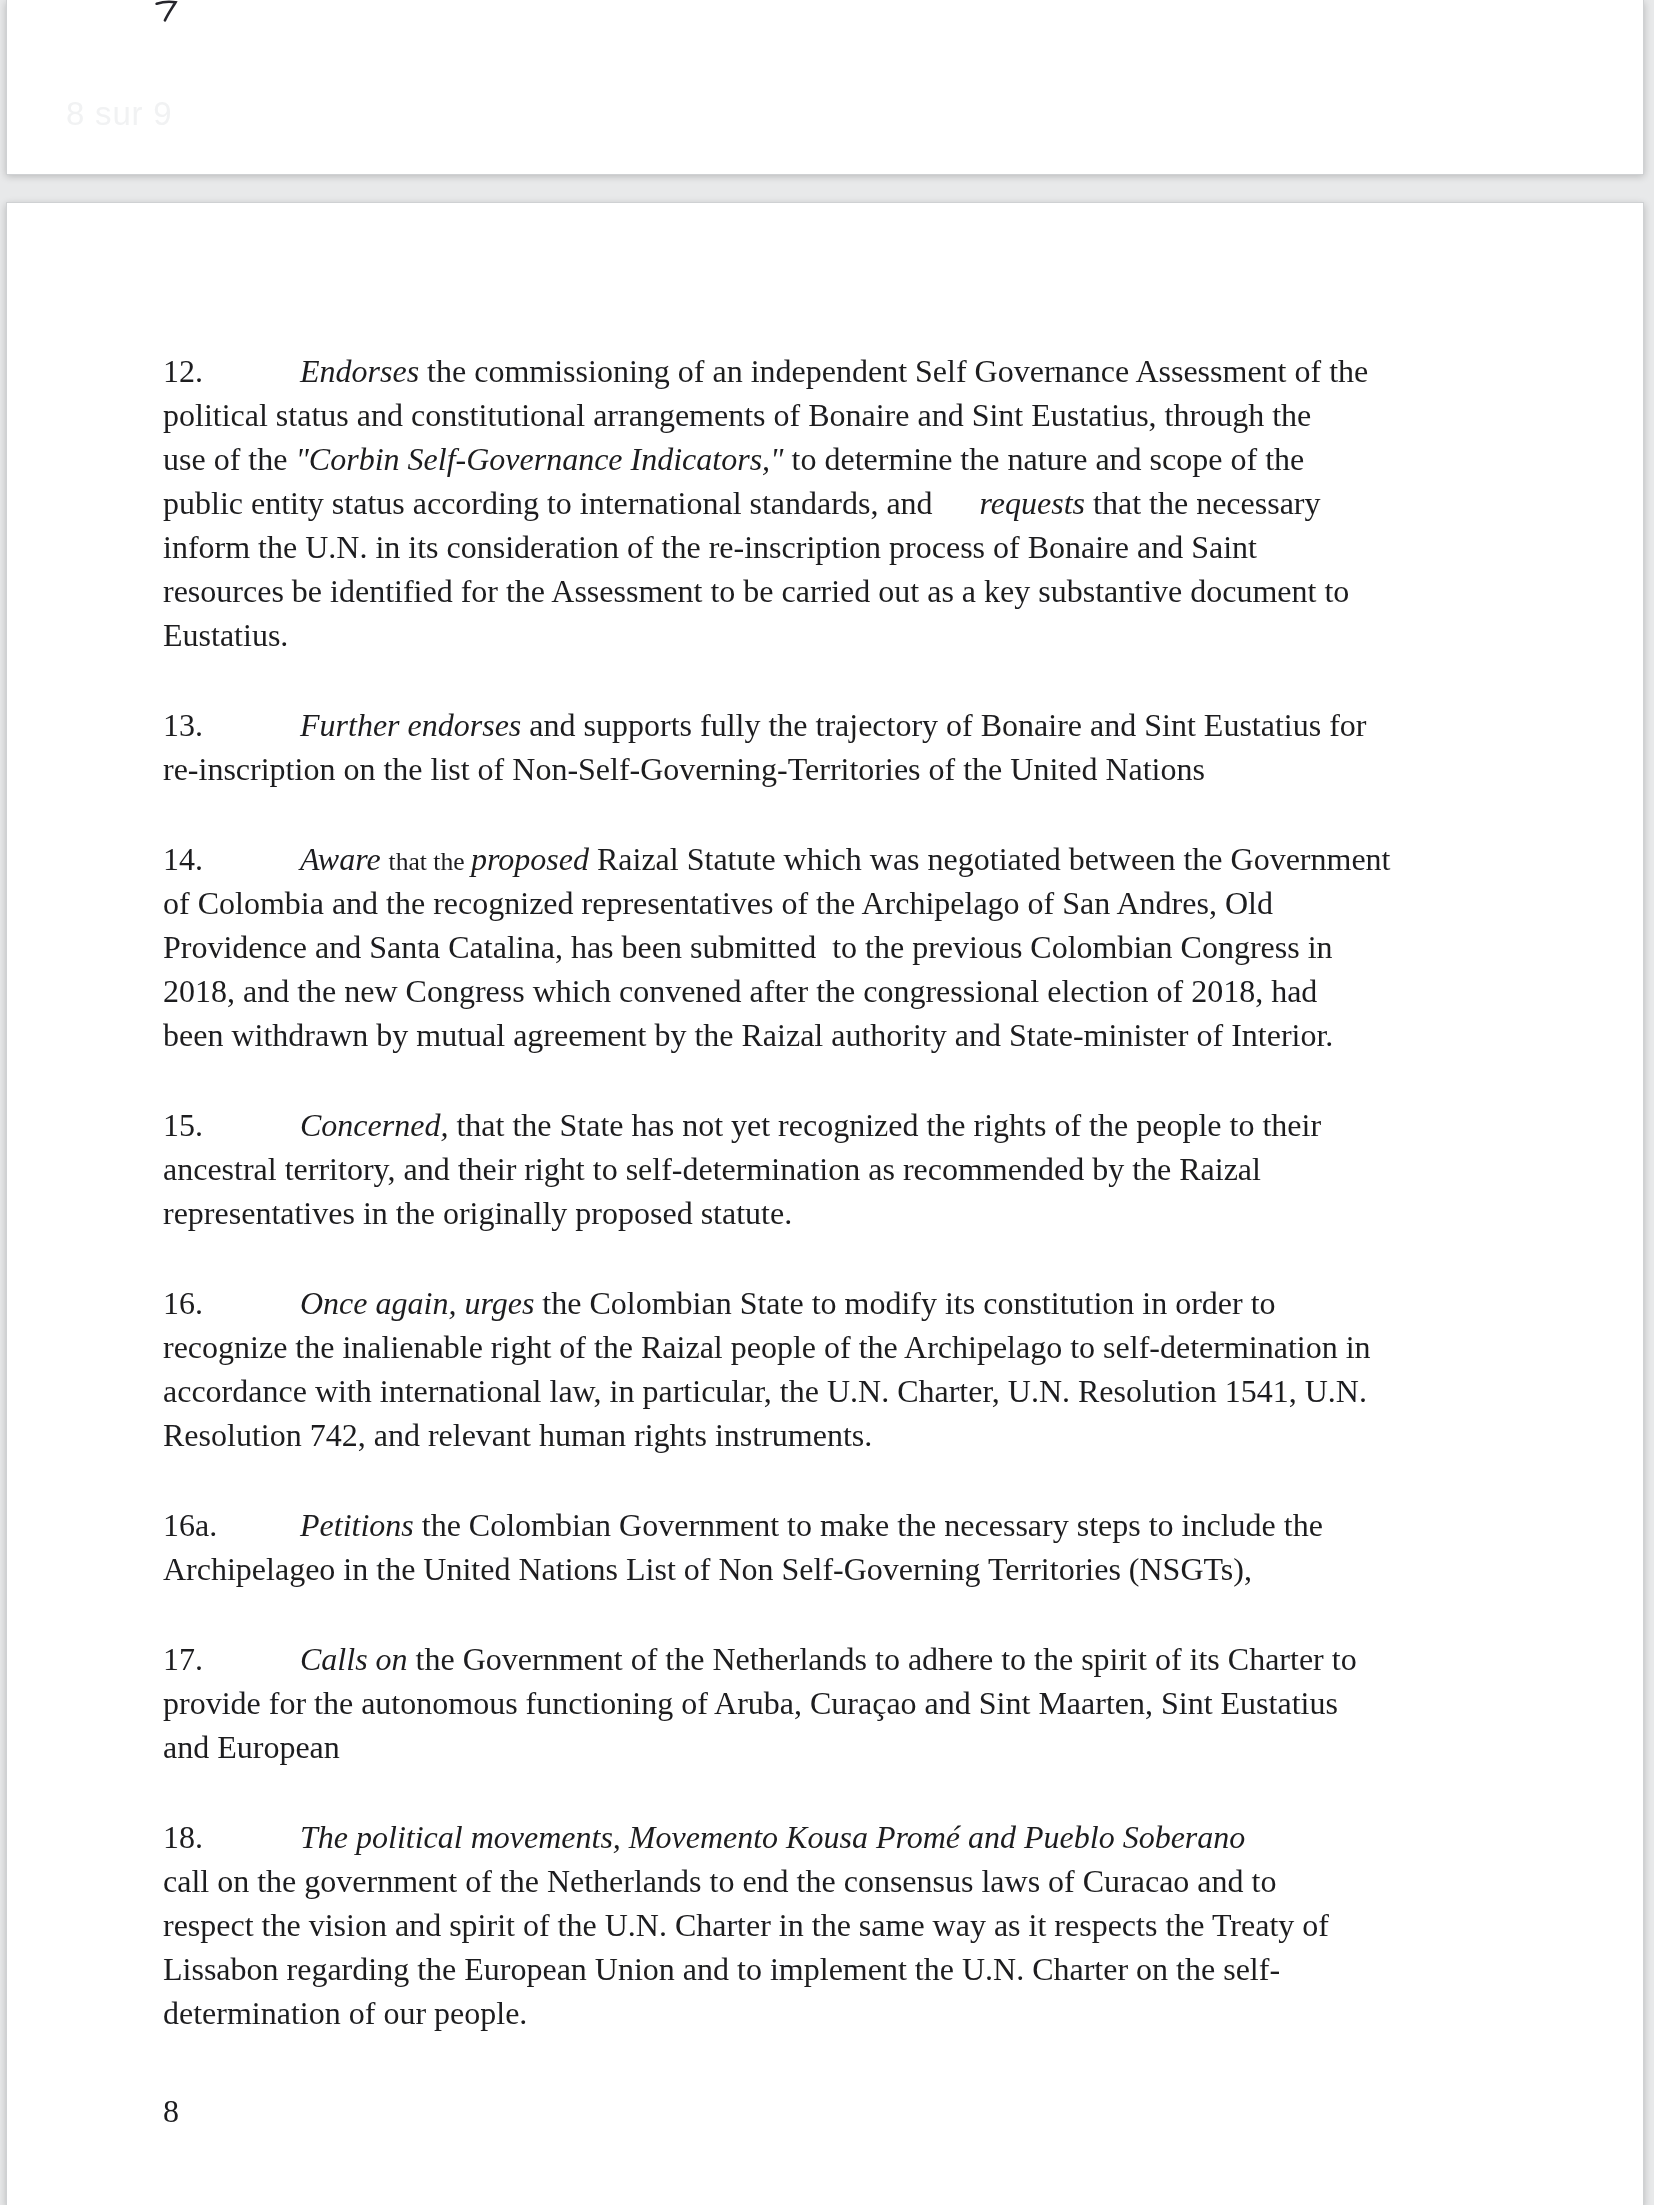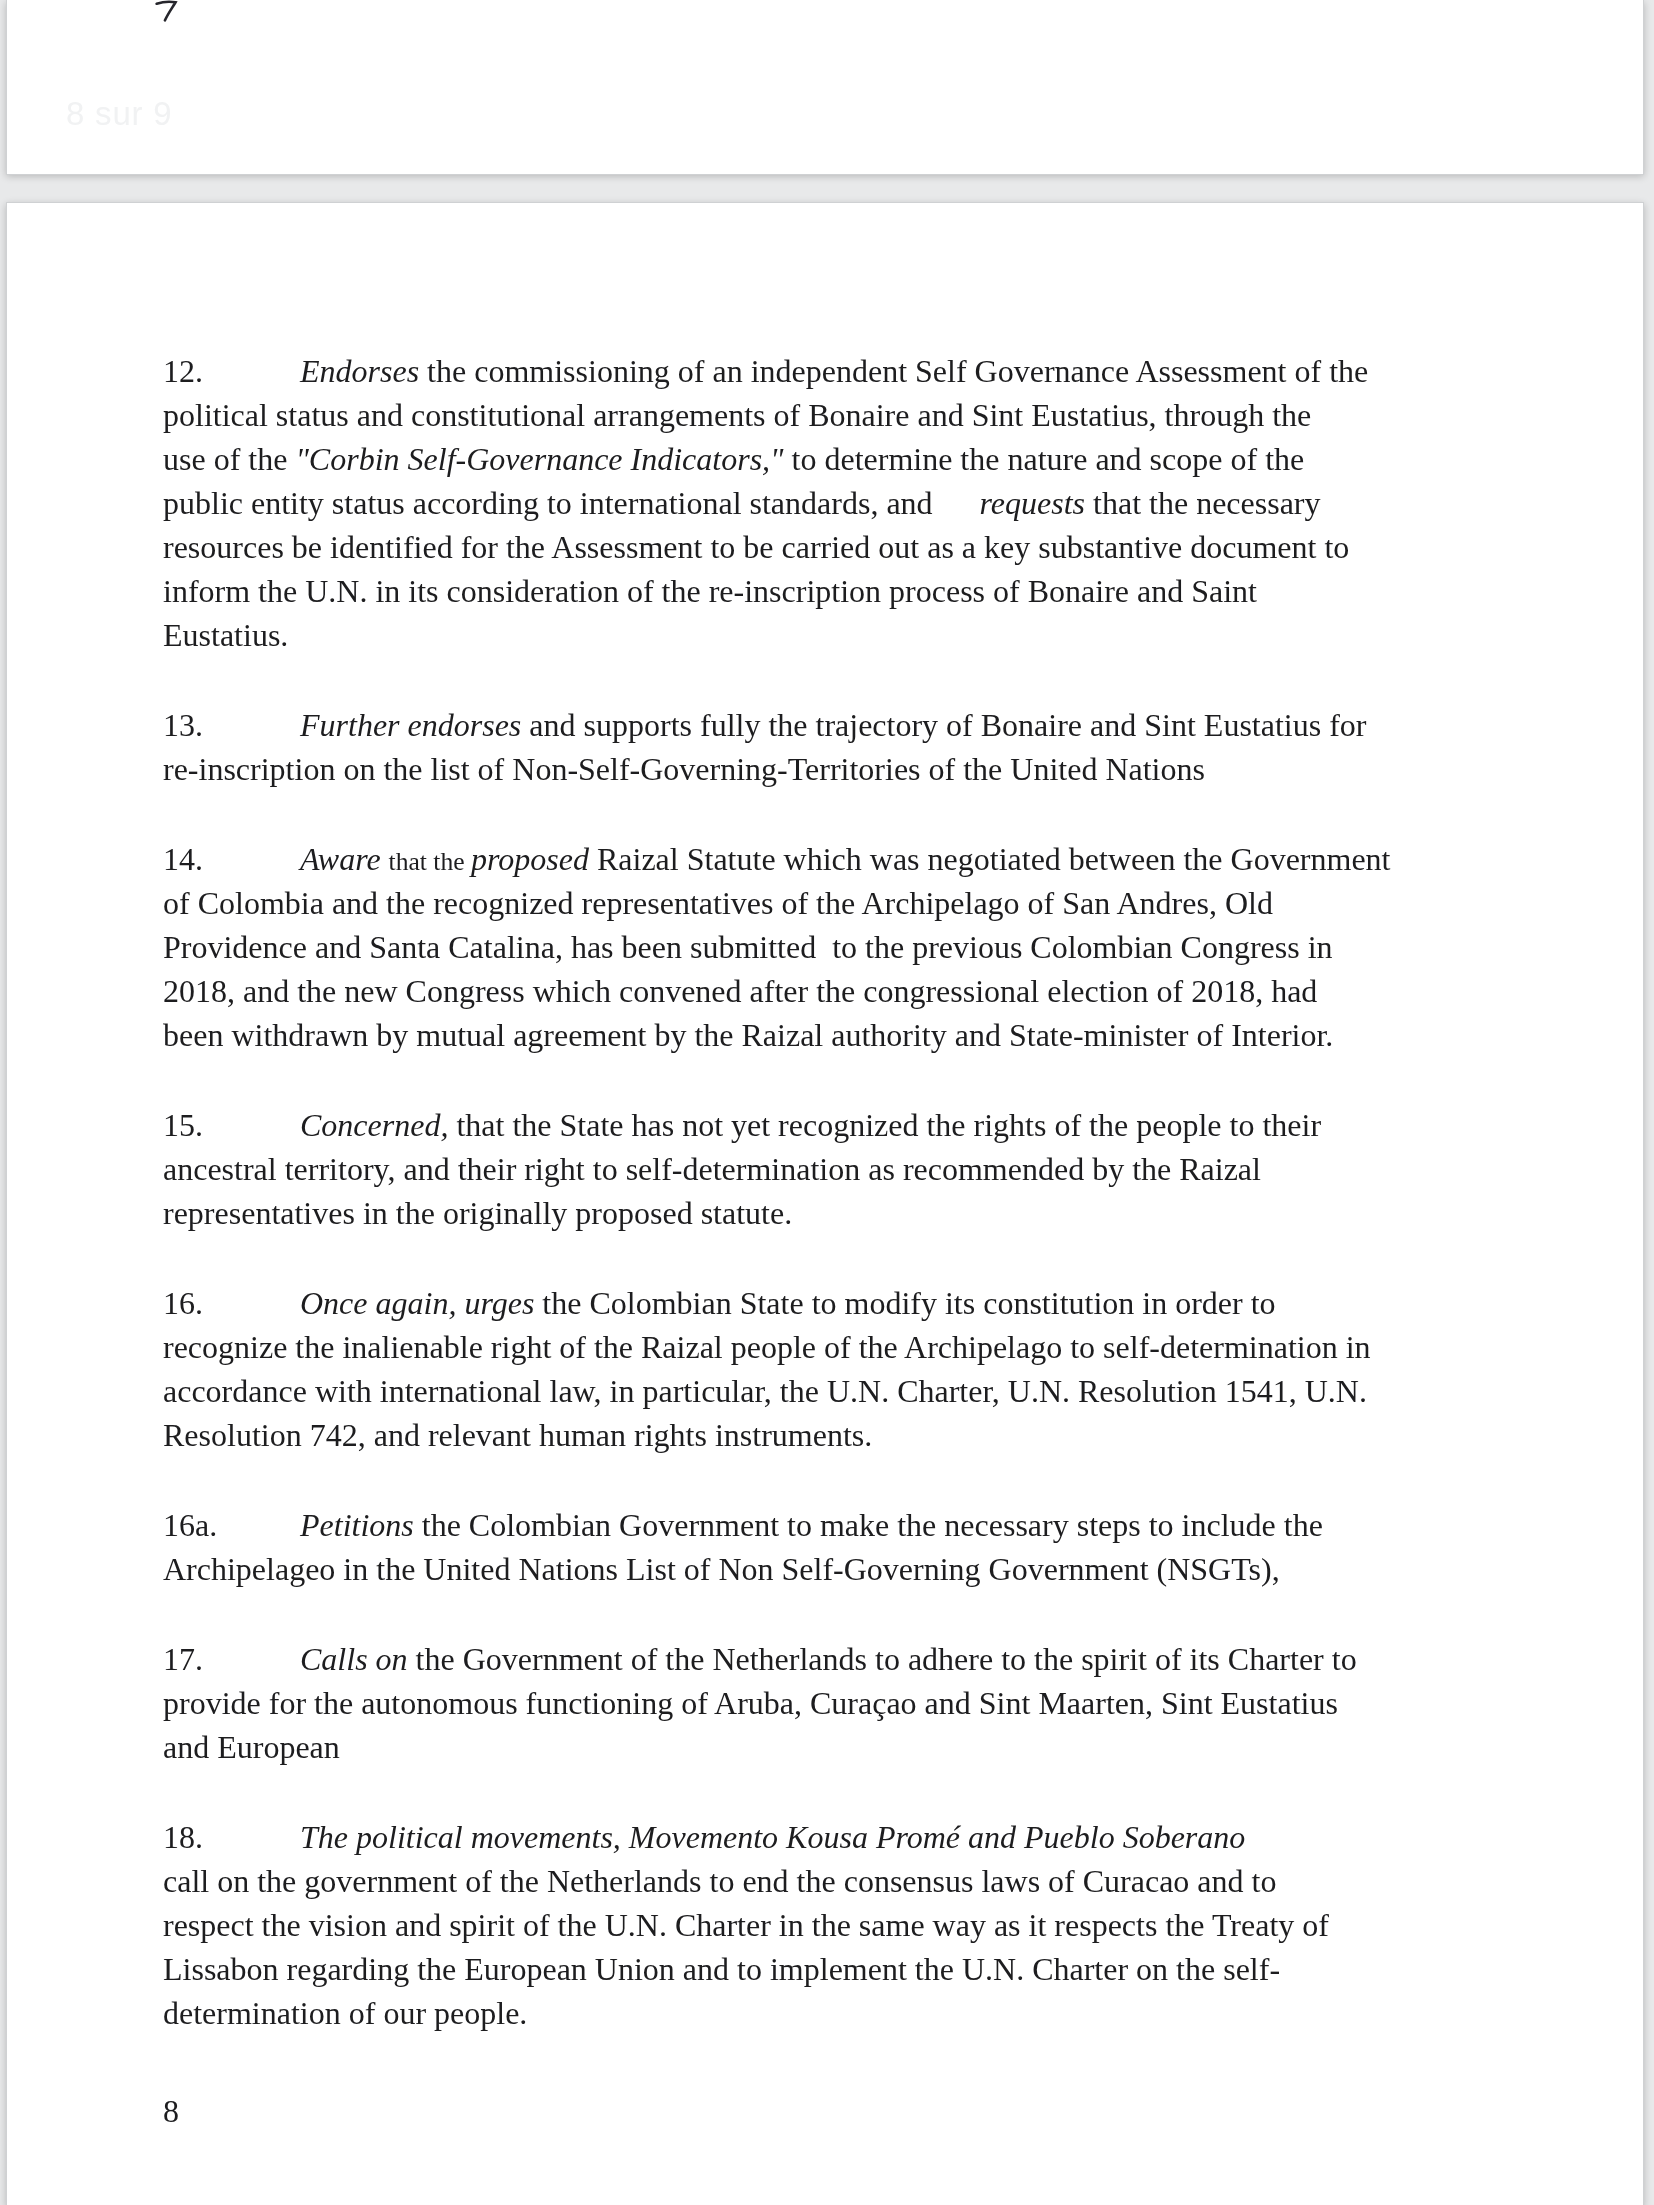--- a/index.html
+++ b/index.html
@@ -89,22 +89,22 @@
   <div class="page-indicator">8 sur 9</div>
 </div>
 
 <div class="page page-current">
   <div class="doc-body" id="doc-body">
       <div class="para">
         <div class="line"><span class="pnum">12.</span><span class="seg-bi">Endorses</span><span> the commissioning of an independent Self Governance Assessment of the</span></div>
         <div class="line"><span>political status and constitutional arrangements of Bonaire and Sint Eustatius, through the</span></div>
         <div class="line"><span>use of the </span><span class="seg-i">"Corbin Self-Governance Indicators,"</span><span> to determine the nature and scope of the</span></div>
         <div class="line"><span>public entity status according to international standards, and </span><span class="seg-bi">requests</span><span> that the necessary</span></div>
+        <div class="line"><span>inform the U.N. in its consideration of the re-inscription process of Bonaire and Saint</span></div>
         <div class="line"><span>resources be identified for the Assessment to be carried out as a key substantive document to</span></div>
-        <div class="line"><span>inform the U.N. in its consideration of the re-inscription process of Bonaire and Saint</span></div>
         <div class="line"><span>Eustatius.</span></div>
       </div>
       <div class="para">
         <div class="line"><span class="pnum">13.</span><span class="seg-bi">Further endorses</span><span> and supports fully the trajectory of Bonaire and Sint Eustatius for</span></div>
         <div class="line"><span>re-inscription on the list of Non-Self-Governing-Territories of the United Nations</span></div>
       </div>
       <div class="para">
         <div class="line"><span class="pnum">14.</span><span class="seg-bi">Aware</span><span> </span><span class="seg-sm">that the </span><span class="seg-i">proposed</span><span> Raizal Statute which was negotiated between the Government</span></div>
         <div class="line"><span>of Colombia and the recognized representatives of the Archipelago of San Andres, Old</span></div>
         <div class="line"><span>Providence and Santa Catalina, has been submitted  to the previous Colombian Congress in</span></div>
@@ -117,21 +117,21 @@
         <div class="line"><span>representatives in the originally proposed statute.</span></div>
       </div>
       <div class="para">
         <div class="line"><span class="pnum">16.</span><span class="seg-bi">Once again, urges</span><span> the Colombian State to modify its constitution in order to</span></div>
         <div class="line"><span>recognize the inalienable right of the Raizal people of the Archipelago to self-determination in</span></div>
         <div class="line"><span>accordance with international law, in particular, the U.N. Charter, U.N. Resolution 1541, U.N.</span></div>
         <div class="line"><span>Resolution 742, and relevant human rights instruments.</span></div>
       </div>
       <div class="para">
         <div class="line"><span class="pnum">16a.</span><span class="seg-bi">Petitions</span><span> the Colombian Government to make the necessary steps to include the</span></div>
-        <div class="line"><span>Archipelageo in the United Nations List of Non Self-Governing Government (NSGTs),</span></div>
+        <div class="line"><span>Archipelageo in the United Nations List of Non Self-Governing Territories (NSGTs),</span></div>
       </div>
       <div class="para">
         <div class="line"><span class="pnum">17.</span><span class="seg-bi">Calls on</span><span> the Government of the Netherlands to adhere to the spirit of its Charter to</span></div>
         <div class="line"><span>provide for the autonomous functioning of Aruba, Curaçao and Sint Maarten, Sint Eustatius</span></div>
         <div class="line"><span>and European</span></div>
       </div>
       <div class="para">
         <div class="line"><span class="pnum">18.</span><span class="seg-bi">The political movements, Movemento Kousa Promé and Pueblo Soberano</span></div>
         <div class="line"><span>call on the government of the Netherlands to end the consensus laws of Curacao and to</span></div>
         <div class="line"><span>respect the vision and spirit of the U.N. Charter in the same way as it respects the Treaty of</span></div>

